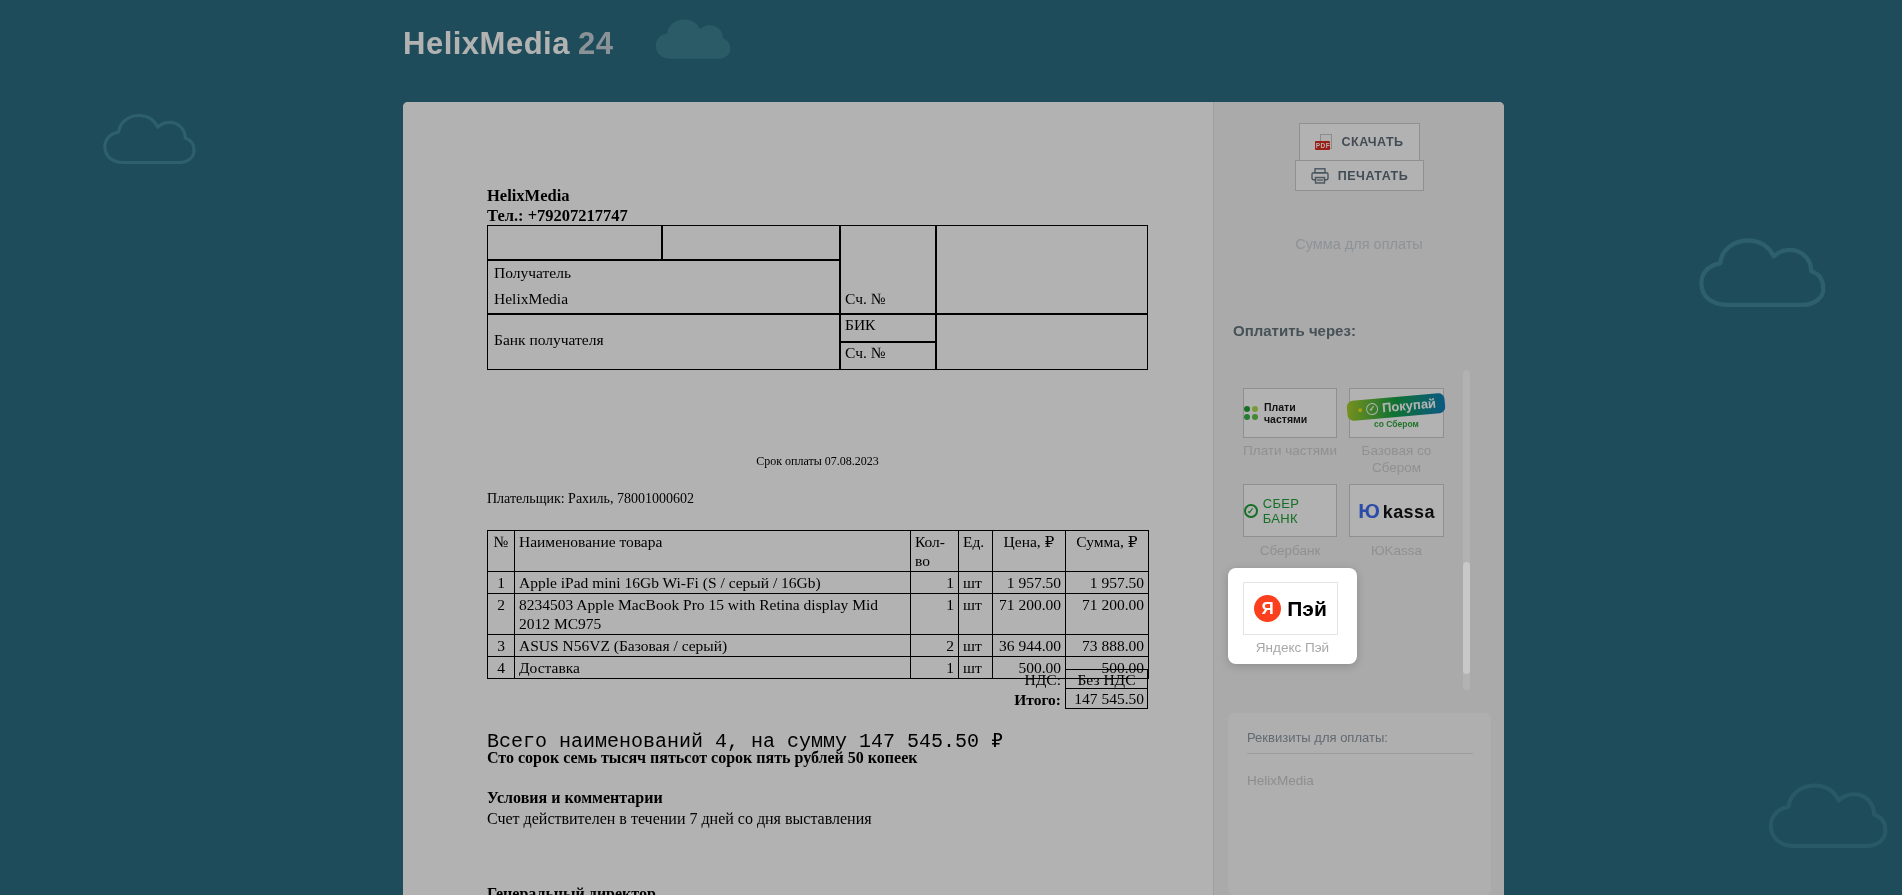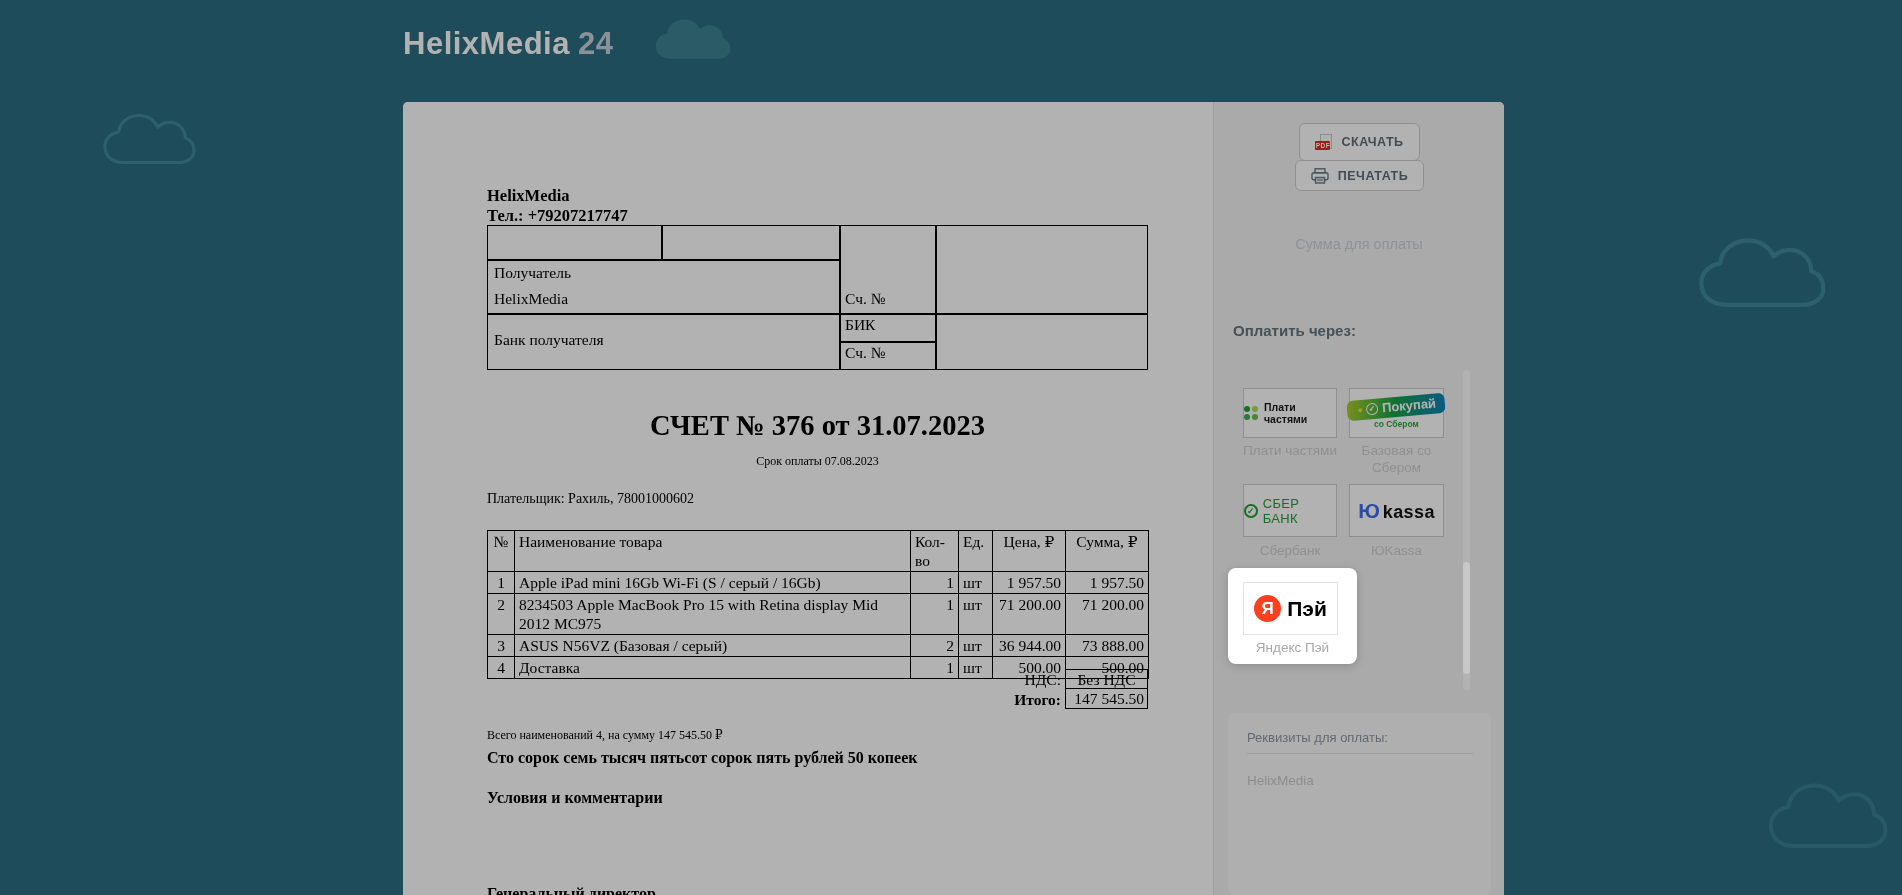--- a/index.html
+++ b/index.html
@@ -44,28 +44,28 @@
   table.items th.c, table.items td.c { text-align:center; }
   table.items td.r { text-align:right; }
 
   .totals { position:absolute; left:84px; top:567px; width:661px; font-size:15.5px; }
   .tot-label { position:absolute; right:87px; top:2px; }
   .tot-label.b { font-weight:bold; top:22px; }
   .tot-box { position:absolute; left:578px; width:83px; border:1.5px solid #000; line-height:17px; padding:1px 3px; }
   .vat-box { top:0; height:20px; text-align:center; }
   .itogo-box { top:18.5px; height:21px; text-align:right; }
 
-  .sum-line { position:absolute; left:84px; top:626px; font-size:12px; }
+  .sum-line { position:absolute; left:84px; top:626px; font-size:20px;font-family:Liberation Mono, monospace; }
   .sum-words { position:absolute; left:84px; top:647px; font-size:16px; font-weight:bold; }
   .cond-title { position:absolute; left:84px; top:687px; font-size:16px; font-weight:bold; }
   .cond-text { position:absolute; left:84px; top:708px; font-size:16px; }
   .director { position:absolute; left:84px; top:783px; font-size:16px; font-weight:bold; }
 
   
-  .side-btn { position:absolute; background:#fff; border:1.5px solid #cfcfcf; border-radius:6px;
+  .side-btn { position:absolute; background:#fff; border:1.5px solid #cfcfcf; border-radius:0;
               display:flex; align-items:center; justify-content:center; gap:9px;
               font-size:12.5px; font-weight:bold; letter-spacing:.5px; color:#5f6e7a; cursor:pointer; }
   .btn-download { left:85px; top:21px; width:121px; height:38px; }
   .btn-print    { left:81px; top:58px; width:129px; height:31px; }
   .pdf-icon { position:relative; width:17px; height:16px; }
   .pdf-paper { position:absolute; right:0; top:0; width:12px; height:15px; background:#fdfdfd; border:1px solid #c9c9c9; }
   .pdf-badge { position:absolute; left:0; bottom:0; width:15px; height:9px; background:#e02b20; color:#fff;
                font-size:6.5px; font-weight:bold; line-height:9px; text-align:center; border-radius:1px; }
   .amount-caption { position:absolute; left:0; top:134px; width:100%; text-align:center;
                     font-size:14.5px; color:#ccd3d9; }
@@ -167,21 +167,20 @@
       <div class="bt-line" style="left:0; top:87px; width:100%; height:1.5px;"></div>
       <div class="bt-line" style="left:351px; top:115px; width:96px; height:1.5px;"></div>
       <div class="bt-text" style="left:6px; top:38px;">Получатель</div>
       <div class="bt-text" style="left:6px; top:64px;">HelixMedia</div>
       <div class="bt-text" style="left:357px; top:64px;">Сч. №</div>
       <div class="bt-text" style="left:6px; top:105px;">Банк получателя</div>
       <div class="bt-text" style="left:357px; top:90px;">БИК</div>
       <div class="bt-text" style="left:357px; top:118px;">Сч. №</div>
     </div>
 
-    <div class="doc-title">СЧЕТ № 376 от 31.07.2023</div>
     <div class="doc-due">Срок оплаты 07.08.2023</div>
     <div class="payer">Плательщик: Рахиль, 78001000602</div>
 
     <table class="items">
       <colgroup>
           <col style="width:27px">
           <col style="width:396px">
           <col style="width:48px">
           <col style="width:34px">
           <col style="width:73px">
@@ -234,20 +233,21 @@
     <div class="totals">
       <span class="tot-label">НДС:</span>
       <span class="tot-box vat-box">Без НДС</span>
       <span class="tot-label b">Итого:</span>
       <span class="tot-box itogo-box">147 545.50</span>
     </div>
 
     <div class="sum-line">Всего наименований 4, на сумму 147 545.50 ₽</div>
     <div class="sum-words">Сто сорок семь тысяч пятьсот сорок пять рублей 50 копеек</div>
     <div class="cond-title">Условия и комментарии</div>
+    <div class="cond-text">Счет действителен в течении 7 дней со дня выставления</div>
     <div class="director">Генеральный директор</div>
   </div>
 
   <div class="sidebar">
 
     <div class="side-btn btn-download">
       <span class="pdf-icon">
         <span class="pdf-paper"></span>
         <span class="pdf-badge">PDF</span>
       </span>

